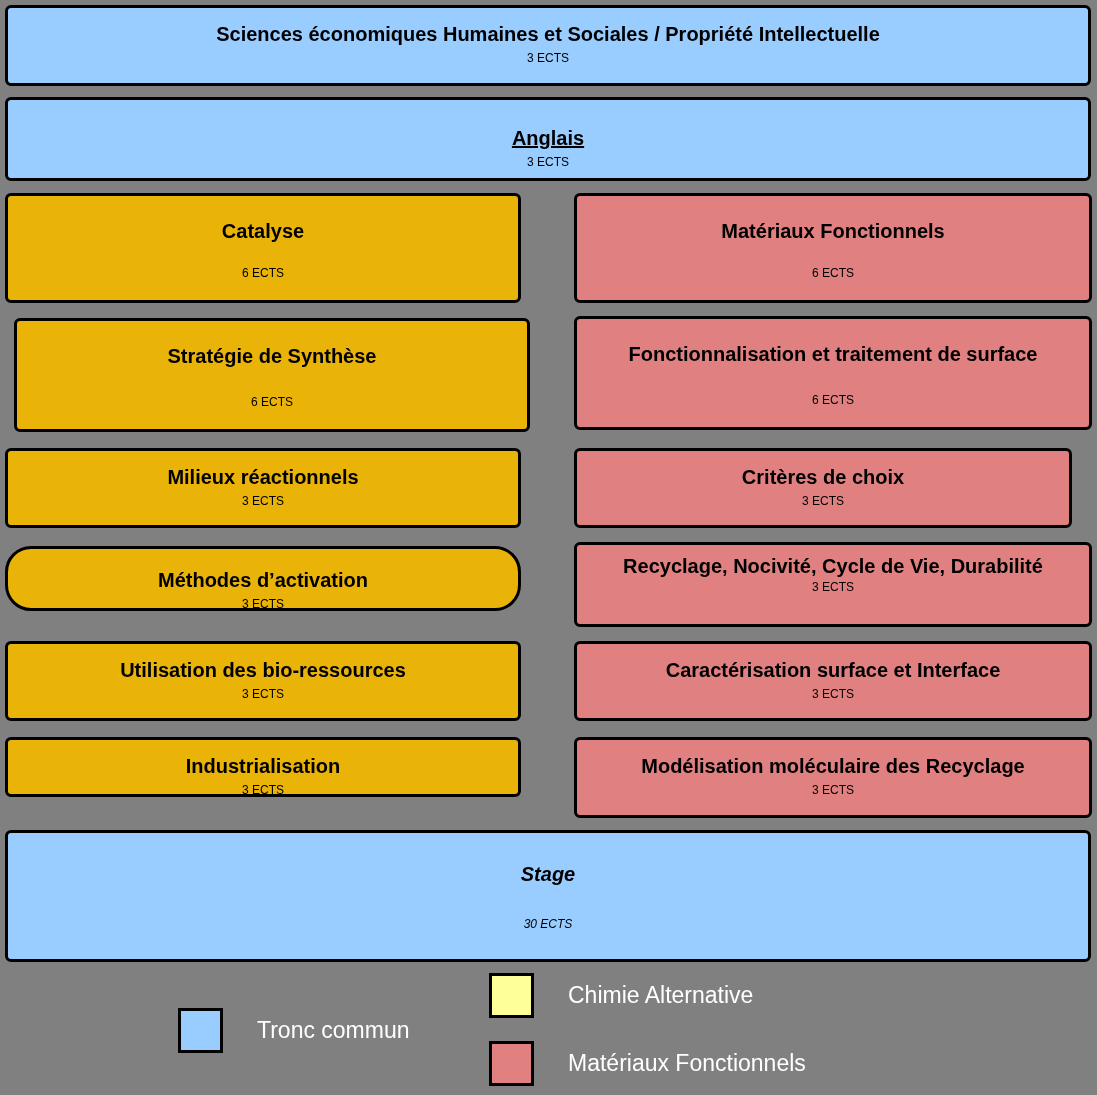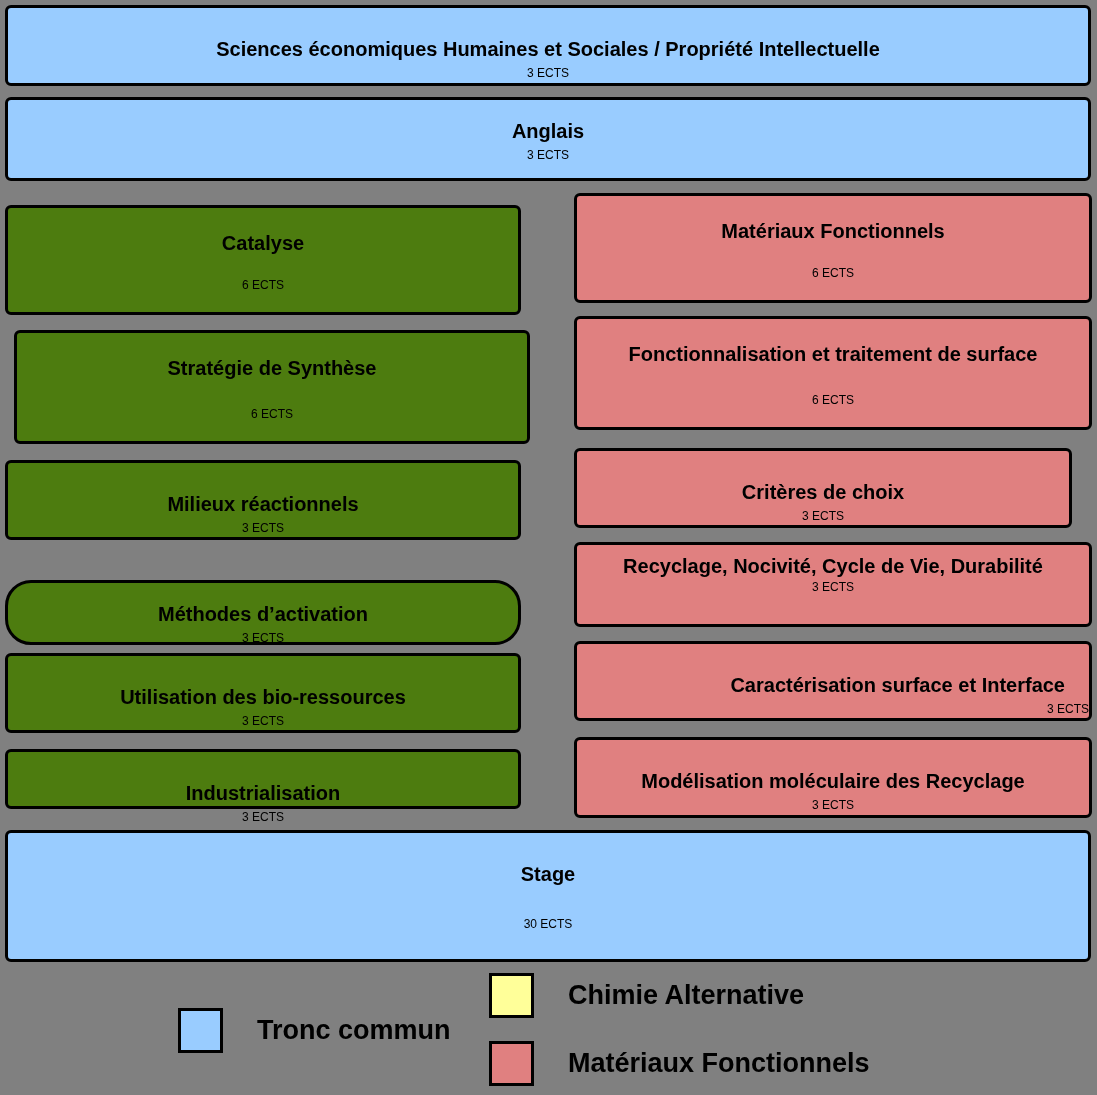--- a/index.html
+++ b/index.html
@@ -17,21 +17,21 @@
   }
   .box {
     position: absolute;
     border: 3px solid #000;
     border-radius: 6px;
     box-sizing: border-box;
     text-align: center;
     color: #000;
   }
   .box.blue   { background: #99CCFF; }
-  .box.yellow { background: #4d7c0f; margin-top: 12px; }
+  .box.yellow { background: #eab308; }
   .box.red    { background: #E08080; }
 
   .title {
     font-weight: bold;
     font-size: 20px;
     line-height: 1.35;
     padding: 0 24px;
   }
   .ects {
     font-size: 12px;
@@ -40,76 +40,76 @@
   }
   
   .box.tall .title { padding-top: 22px; }
   .box.tall .ects {
     position: absolute;
     left: 0; right: 0;
     bottom: 18px;
     margin: 0;
   }
   
-  .box.small .title { padding-top: 28px; }
+  .box.small .title { padding-top: 13px; }
 
   .legend-item {
     position: absolute;
     display: flex;
     align-items: center;
   }
   .swatch {
     width: 45px;
     height: 45px;
     border: 3px solid #000;
     box-sizing: border-box;
     flex: 0 0 auto;
   }
   .swatch.blue   { background: #99CCFF; }
   .swatch.yellow { background: #FFFF99; }
   .swatch.red    { background: #E08080; }
   .legend-label {
-    font-weight: bold;
-    font-size: 27px;
-    color: #000000;
+    font-weight: normal;
+    font-size: 23px;
+    color: #ffffff;
     margin-left: 34px;
     white-space: nowrap;
   }
 </style>
 </head>
 <body>
 
 <div class="canvas">
 
   <div class="box blue small" style="left:5px; top:5px; width:1086px; height:81px;">
     <div class="title">Sciences économiques Humaines et Sociales / Propriété Intellectuelle</div>
     <div class="ects">3 ECTS</div>
   </div>
 
   <div class="box blue small" style="left:5px; top:97px; width:1086px; height:84px; ">
-    <div class="title" style="padding-top:18px;">Anglais</div>
+    <div class="title" style="padding-top:25px;text-decoration:underline;">Anglais</div>
     <div class="ects">3 ECTS</div>
   </div>
 
   <div class="box yellow tall" style="left:5px; top:193px; width:516px; height:110px;">
     <div class="title">Catalyse</div>
     <div class="ects">6 ECTS</div>
   </div>
 
   <div class="box yellow tall" style="left:14px; top:318px; width:516px; height:114px;">
     <div class="title">Stratégie de Synthèse</div>
     <div class="ects">6 ECTS</div>
   </div>
 
   <div class="box yellow small" style="left:5px; top:448px; width:516px; height:80px;">
     <div class="title">Milieux réactionnels</div>
     <div class="ects">3 ECTS</div>
   </div>
 
-  <div class="box yellow small" style="left:5px; top:568px; width:516px; height:65px;border-radius:26px;">
+  <div class="box yellow small" style="left:5px; top:546px; width:516px; height:65px;border-radius:26px;">
     <div class="title" style="padding-top:18px;">Méthodes d’activation</div>
     <div class="ects">3 ECTS</div>
   </div>
 
   <div class="box yellow small" style="left:5px; top:641px; width:516px; height:80px;">
     <div class="title">Utilisation des bio-ressources</div>
     <div class="ects">3 ECTS</div>
   </div>
 
   <div class="box yellow small" style="left:5px; top:737px; width:516px; height:60px;">
@@ -130,31 +130,31 @@
   <div class="box red small" style="left:574px; top:448px; width:498px; height:80px;">
     <div class="title">Critères de choix</div>
     <div class="ects">3 ECTS</div>
   </div>
 
   <div class="box red small" style="left:574px; top:542px; width:518px; height:85px;">
     <div class="title" style="padding-top:8px;">Recyclage, Nocivité, Cycle de Vie, Durabilité</div>
     <div class="ects" style="margin-top:0;">3 ECTS</div>
   </div>
 
-  <div class="box red small" style="left:574px; top:641px; width:518px; height:80px;text-align:right;">
+  <div class="box red small" style="left:574px; top:641px; width:518px; height:80px;">
     <div class="title">Caractérisation surface et Interface</div>
     <div class="ects">3 ECTS</div>
   </div>
 
   <div class="box red small" style="left:574px; top:737px; width:518px; height:81px;">
     <div class="title">Modélisation moléculaire des Recyclage</div>
     <div class="ects">3 ECTS</div>
   </div>
 
-  <div class="box blue tall" style="left:5px; top:830px; width:1086px; height:132px;">
+  <div class="box blue tall" style="left:5px; top:830px; width:1086px; height:132px;font-style:italic;">
     <div class="title" style="padding-top:28px;">Stage</div>
     <div class="ects" style="bottom:26px;">30 ECTS</div>
   </div>
 
   <div class="legend-item" style="left:178px; top:1008px;">
     <div class="swatch blue"></div>
     <div class="legend-label">Tronc commun</div>
   </div>
 
   <div class="legend-item" style="left:489px; top:973px;">

